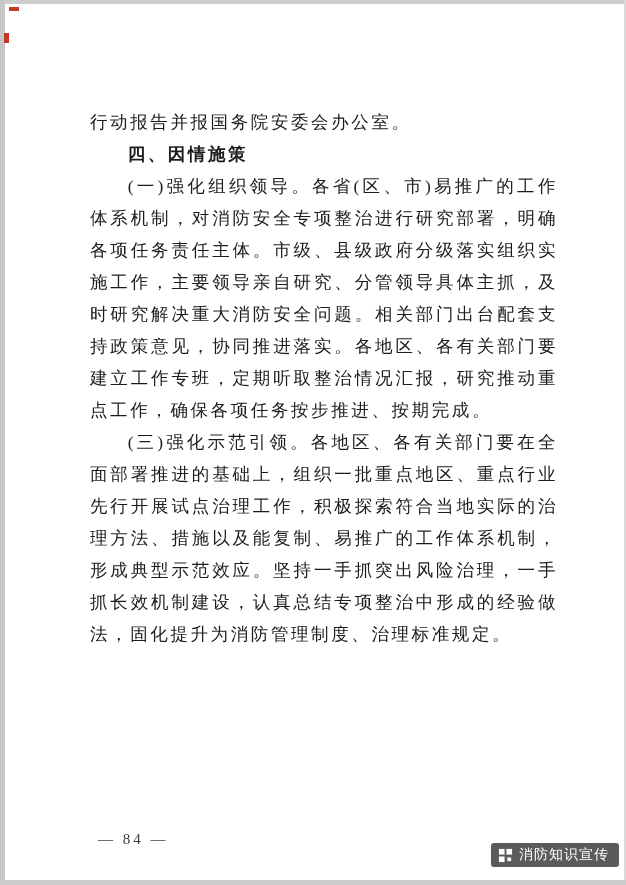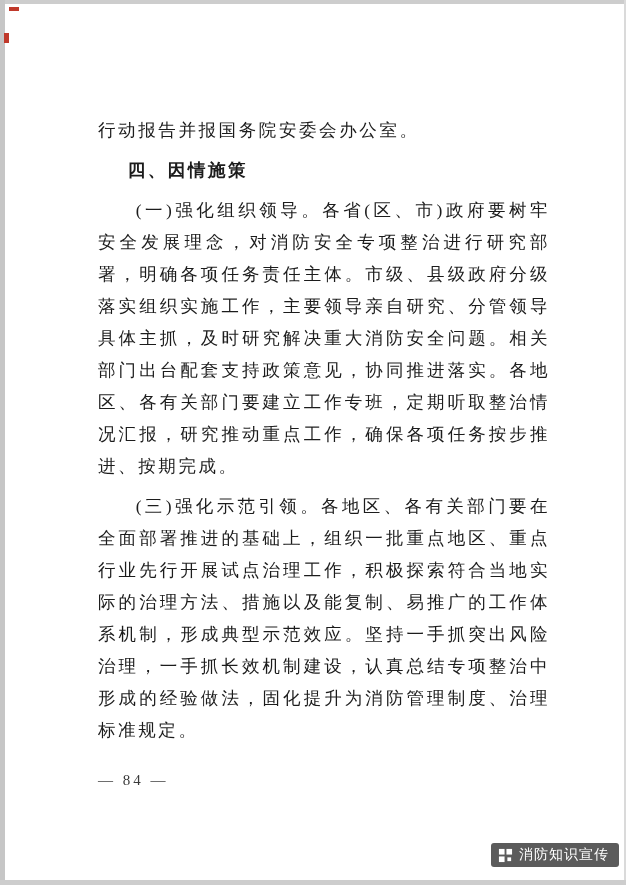--- a/index.html
+++ b/index.html
@@ -29,39 +29,39 @@
     position: absolute;
     left: 90px;
     top: 106px;
     width: 468px;
     font-size: 17.5px;
     line-height: 32px;
     letter-spacing: 2.6px;
     text-align: justify;
   }
   .content p {
-    margin: 8px;
+    margin: 0;
     text-indent: 2.15em;
   }
   .content p.no-indent {
     text-indent: 0;
   }
   .content h3 {
     margin: 0;
     font-size: 17.5px;
     line-height: 32px;
     font-weight: bold;
     text-indent: 2.15em;
     letter-spacing: 2.6px;
   }
 
   .page-number {
     position: absolute;
     left: 98px;
-    top: 772px;
+    top: 831px;
     font-size: 15px;
     letter-spacing: 3px;
     color: #3a3a3a;
     font-family: "Liberation Serif", "DejaVu Serif", serif;
   }
 
   .watermark {
     position: absolute;
     right: 7px;
     top: 843px;
@@ -93,21 +93,21 @@
   <div class="edge-right"></div>
   <div class="edge-bottom"></div>
   <div class="red-mark-1"></div>
   <div class="red-mark-2"></div>
 
   <div class="content">
     <p class="no-indent">行动报告并报国务院安委会办公室。</p>
 
     <h3>四、因情施策</h3>
 
-    <p>(一)强化组织领导。各省(区、市)政府要树牢安全发展理念，对消防安全专项整治进行研究部署，明确各项任务责任主体。市级、县级政府分级落实组织实施工作，主要领导亲自研究、分管领导具体主抓，及时研究解决重大消防安全问题。相关部门出台配套支持政策意见，协同推进落实。各地区、各有关部门要建立工作专班，定期听取整治情况汇报，研究推动重点工作，确保各项任务按步推进、按期完成。</p>
+    <p>(一)强化组织领导。各省(区、市)易推广的工作体系机制，对消防安全专项整治进行研究部署，明确各项任务责任主体。市级、县级政府分级落实组织实施工作，主要领导亲自研究、分管领导具体主抓，及时研究解决重大消防安全问题。相关部门出台配套支持政策意见，协同推进落实。各地区、各有关部门要建立工作专班，定期听取整治情况汇报，研究推动重点工作，确保各项任务按步推进、按期完成。</p>
 
 
     <p>(三)强化示范引领。各地区、各有关部门要在全面部署推进的基础上，组织一批重点地区、重点行业先行开展试点治理工作，积极探索符合当地实际的治理方法、措施以及能复制、易推广的工作体系机制，形成典型示范效应。坚持一手抓突出风险治理，一手抓长效机制建设，认真总结专项整治中形成的经验做法，固化提升为消防管理制度、治理标准规定。</p>
   </div>
 
   <div class="page-number">— 84 —</div>
 
   <div class="watermark">
     <span class="wm-icon">
       <svg viewBox="0 0 16 16" width="15" height="15" aria-hidden="true">

